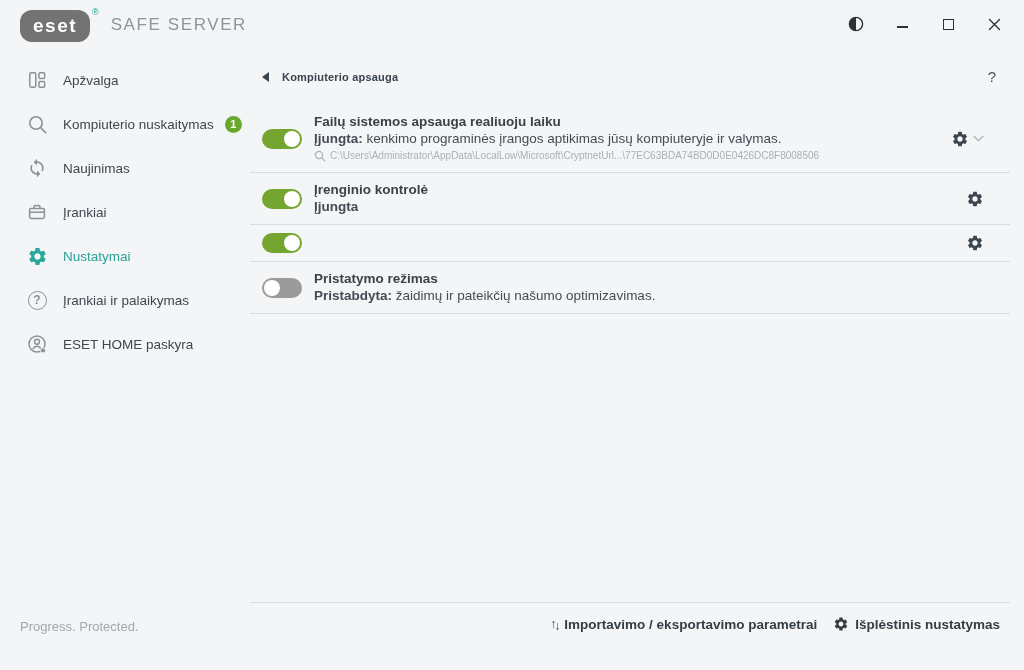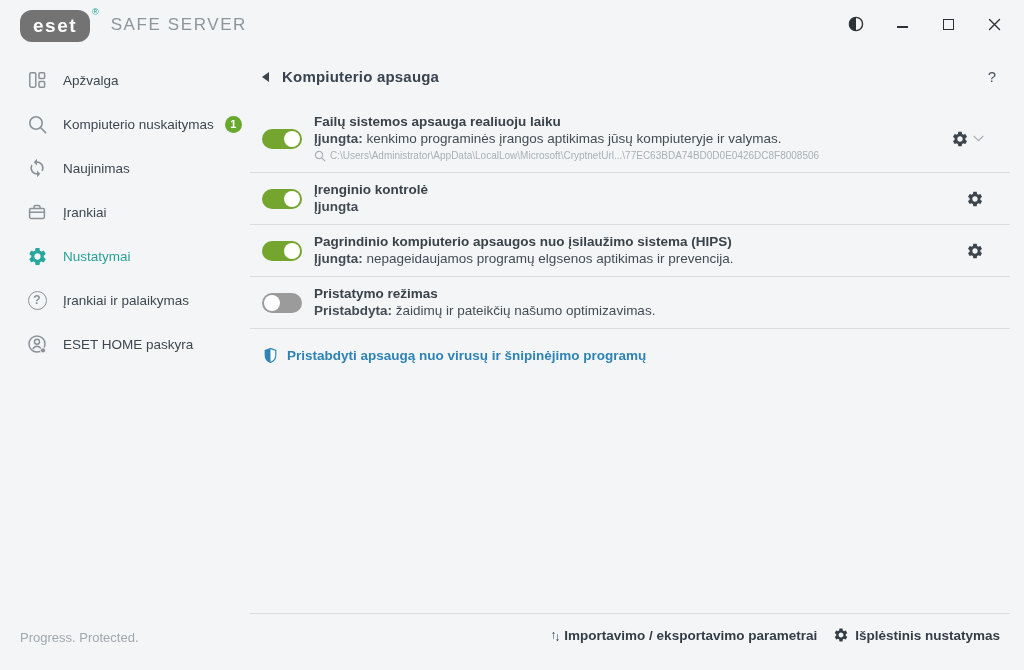--- a/index.html
+++ b/index.html
@@ -33,21 +33,21 @@
            font-size:11px; font-weight:700; display:flex; align-items:center; justify-content:center;
            margin-left:11px; }
   .qmark-circle { width:19px; height:19px; border:1.6px solid #8a9299; border-radius:50%;
                   color:#8a9299; font-size:12px; font-weight:700; display:flex; align-items:center; justify-content:center; }
 
   
   .main { position:absolute; top:48px; left:250px; right:14px; bottom:52px; }
   .main-header { display:flex; align-items:center; padding:20px 6px 6px 12px; }
   .back-arrow { width:0; height:0; border-top:5px solid transparent; border-bottom:5px solid transparent;
                 border-right:7px solid #3a444e; margin-right:13px; cursor:pointer; }
-  .page-title { font-size:15px; font-weight:700; color:#394450; letter-spacing:.2px; }
+  .page-title { font-size:11px; font-weight:700; color:#394450; letter-spacing:.2px; }
   .help-q { margin-left:auto; font-size:15px; color:#49535d; padding-right:8px; cursor:pointer; }
 
   .rows { margin-top:14px; }
   .setting-row { display:flex; align-items:center; padding:8px 0 8px 12px; border-bottom:1px solid #dadde0; }
   .toggle { width:40px; height:20px; border-radius:10px; position:relative; flex:none; cursor:pointer; }
   .toggle.on  { background:#74a52f; }
   .toggle.off { background:#9b9b9b; }
   .toggle .knob { position:absolute; top:2px; width:16px; height:16px; border-radius:50%; background:#fff; }
   .toggle.on  .knob { right:2px; }
   .toggle.off .knob { left:2px; }
@@ -57,21 +57,21 @@
   .row-status b { font-weight:700; }
   .row-detail { display:flex; align-items:center; gap:4px; font-size:10px; color:#a9b0b6; line-height:16px; white-space:nowrap; }
   .row-actions { margin-left:auto; display:flex; align-items:center; gap:4px; padding-right:26px; flex:none; }
   .gear-btn { cursor:pointer; display:flex; }
   .chev { display:flex; cursor:pointer; }
 
   .pause-link { display:flex; align-items:center; gap:8px; margin:17px 0 0 12px;
                 color:#2d83b5; font-size:13.5px; font-weight:700; cursor:pointer; }
 
   
-  .footer { position:absolute; left:0; right:0; bottom:5px; height:52px; }
+  .footer { position:absolute; left:0; right:0; bottom:16px; height:52px; }
   .footer-divider { position:absolute; top:0; left:250px; right:14px; border-top:1px solid #dadde0; }
   .tagline { position:absolute; left:20px; top:17px; font-size:13px; color:#a0a7ad; }
   .footer-links { position:absolute; right:24px; top:14px; display:flex; align-items:center; gap:16px; }
   .flink { display:flex; align-items:center; gap:6px; font-size:13.5px; font-weight:700; color:#333d46; cursor:pointer; }
   .updown { font-size:12px; font-weight:400; color:#333d46; letter-spacing:-2px; display:flex; }
   .updown .dn { transform:translateY(2px); }
 </style>
 </head>
 <body>
 
@@ -222,24 +222,20 @@
                 <path d="M19.14 12.94c.04-.3.06-.61.06-.94 0-.32-.02-.64-.07-.94l2.03-1.58c.18-.14.23-.41.12-.61l-1.92-3.32c-.12-.22-.37-.29-.59-.22l-2.39.96c-.5-.38-1.03-.7-1.62-.94l-.36-2.54c-.04-.24-.24-.41-.48-.41h-3.84c-.24 0-.43.17-.47.41l-.36 2.54c-.59.24-1.13.57-1.62.94l-2.39-.96c-.22-.08-.47 0-.59.22L2.74 8.87c-.12.21-.08.47.12.61l2.03 1.58c-.05.3-.09.63-.09.94s.02.64.07.94l-2.03 1.58c-.18.14-.23.41-.12.61l1.92 3.32c.12.22.37.29.59.22l2.39-.96c.5.38 1.03.7 1.62.94l.36 2.54c.05.24.24.41.48.41h3.84c.24 0 .44-.17.47-.41l.36-2.54c.59-.24 1.13-.56 1.62-.94l2.39.96c.22.08.47 0 .59-.22l1.92-3.32c.12-.22.07-.47-.12-.61l-2.01-1.58zM12 15.6c-1.98 0-3.6-1.62-3.6-3.6s1.62-3.6 3.6-3.6 3.6 1.62 3.6 3.6-1.62 3.6-3.6 3.6z"></path>
               </svg>
           </span>
         </div>
       </div>
 
       <div class="setting-row">
         <div class="toggle on">
             <div class="knob"></div>
           </div>
-        <div class="row-text">
-          <div class="row-title">Pagrindinio kompiuterio apsaugos nuo įsilaužimo sistema (HIPS)</div>
-          <div class="row-status"><b>Įjungta:</b><span> nepageidaujamos programų elgsenos aptikimas ir prevencija.</span></div>
-        </div>
         <div class="row-actions">
           <span class="gear-btn">
             <svg width="18" height="18" viewBox="0 0 24 24" fill="#3d454e">
                 <path d="M19.14 12.94c.04-.3.06-.61.06-.94 0-.32-.02-.64-.07-.94l2.03-1.58c.18-.14.23-.41.12-.61l-1.92-3.32c-.12-.22-.37-.29-.59-.22l-2.39.96c-.5-.38-1.03-.7-1.62-.94l-.36-2.54c-.04-.24-.24-.41-.48-.41h-3.84c-.24 0-.43.17-.47.41l-.36 2.54c-.59.24-1.13.57-1.62.94l-2.39-.96c-.22-.08-.47 0-.59.22L2.74 8.87c-.12.21-.08.47.12.61l2.03 1.58c-.05.3-.09.63-.09.94s.02.64.07.94l-2.03 1.58c-.18.14-.23.41-.12.61l1.92 3.32c.12.22.37.29.59.22l2.39-.96c.5.38 1.03.7 1.62.94l.36 2.54c.05.24.24.41.48.41h3.84c.24 0 .44-.17.47-.41l.36-2.54c.59-.24 1.13-.56 1.62-.94l2.39.96c.22.08.47 0 .59-.22l1.92-3.32c.12-.22.07-.47-.12-.61l-2.01-1.58zM12 15.6c-1.98 0-3.6-1.62-3.6-3.6s1.62-3.6 3.6-3.6 3.6 1.62 3.6 3.6-1.62 3.6-3.6 3.6z"></path>
               </svg>
           </span>
         </div>
       </div>
 
       <div class="setting-row">
@@ -247,27 +243,20 @@
             <div class="knob"></div>
           </div>
         <div class="row-text">
           <div class="row-title">Pristatymo režimas</div>
           <div class="row-status"><b>Pristabdyta:</b><span> žaidimų ir pateikčių našumo optimizavimas.</span></div>
         </div>
       </div>
 
     </div>
 
-    <div class="pause-link">
-      <svg width="17" height="19" viewBox="0 0 24 24">
-        <path d="M12 2 L4.5 4.8 v6.2 c0 5.1 3.2 9.5 7.5 10.8 4.3-1.3 7.5-5.7 7.5-10.8 V4.8 Z" fill="#ffffff" stroke="#2d83b5" stroke-width="1.6"></path>
-        <path d="M12 2 L4.5 4.8 v6.2 c0 5.1 3.2 9.5 7.5 10.8 Z" fill="#2d83b5"></path>
-      </svg>
-      <span>Pristabdyti apsaugą nuo virusų ir šnipinėjimo programų</span>
-    </div>
   </div>
 
   <div class="footer">
     <div class="footer-divider"></div>
     <div class="tagline">Progress. Protected.</div>
     <div class="footer-links">
       <div class="flink">
         <span class="updown">
             <span class="up">↑</span>
             <span class="dn">↓</span>

